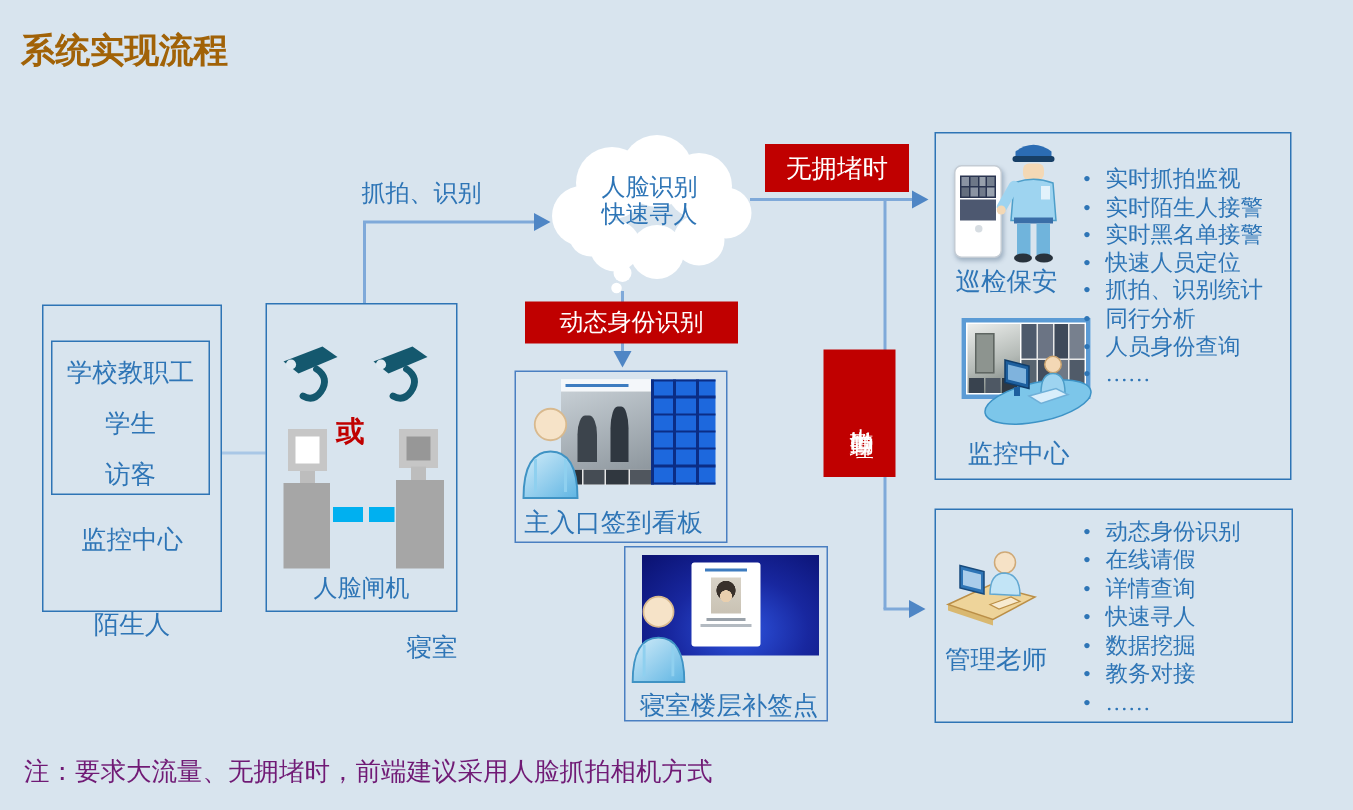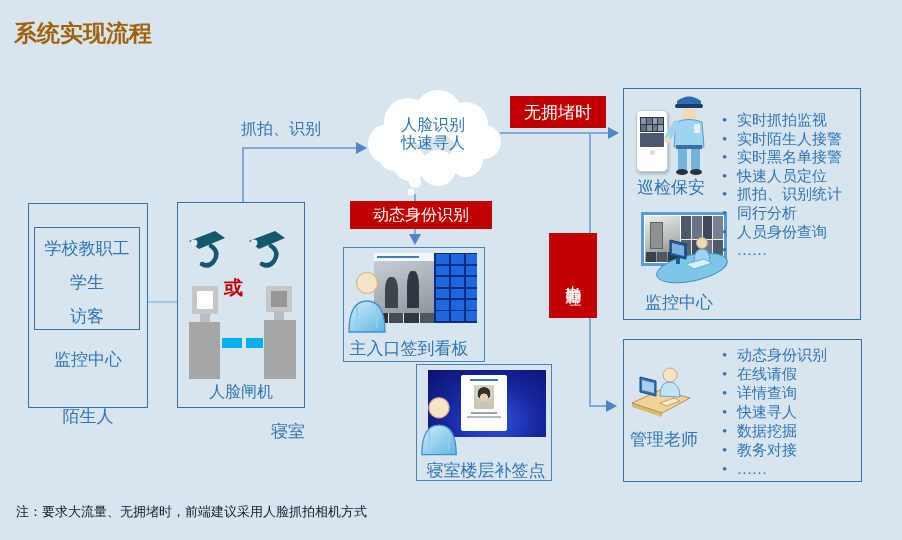--- a/index.html
+++ b/index.html
@@ -248,15 +248,15 @@
   <ul class="feature" style="left:720px;top:346px;line-height:19px;">
     <li>动态身份识别</li>
     <li>在线请假</li>
     <li>详情查询</li>
     <li>快速寻人</li>
     <li>数据挖掘</li>
     <li>教务对接</li>
     <li>……</li>
   </ul>
 
-  <div class="abs" style="left:16px;top:503px;font-size:13px;color:#0f172a;white-space:nowrap;">注：要求大流量、无拥堵时，前端建议采用人脸抓拍相机方式</div>
+  <div class="abs" style="left:16px;top:503px;font-size:17px;color:#701a75;white-space:nowrap;">注：要求大流量、无拥堵时，前端建议采用人脸抓拍相机方式</div>
 
 </div>
 
 </body></html>

